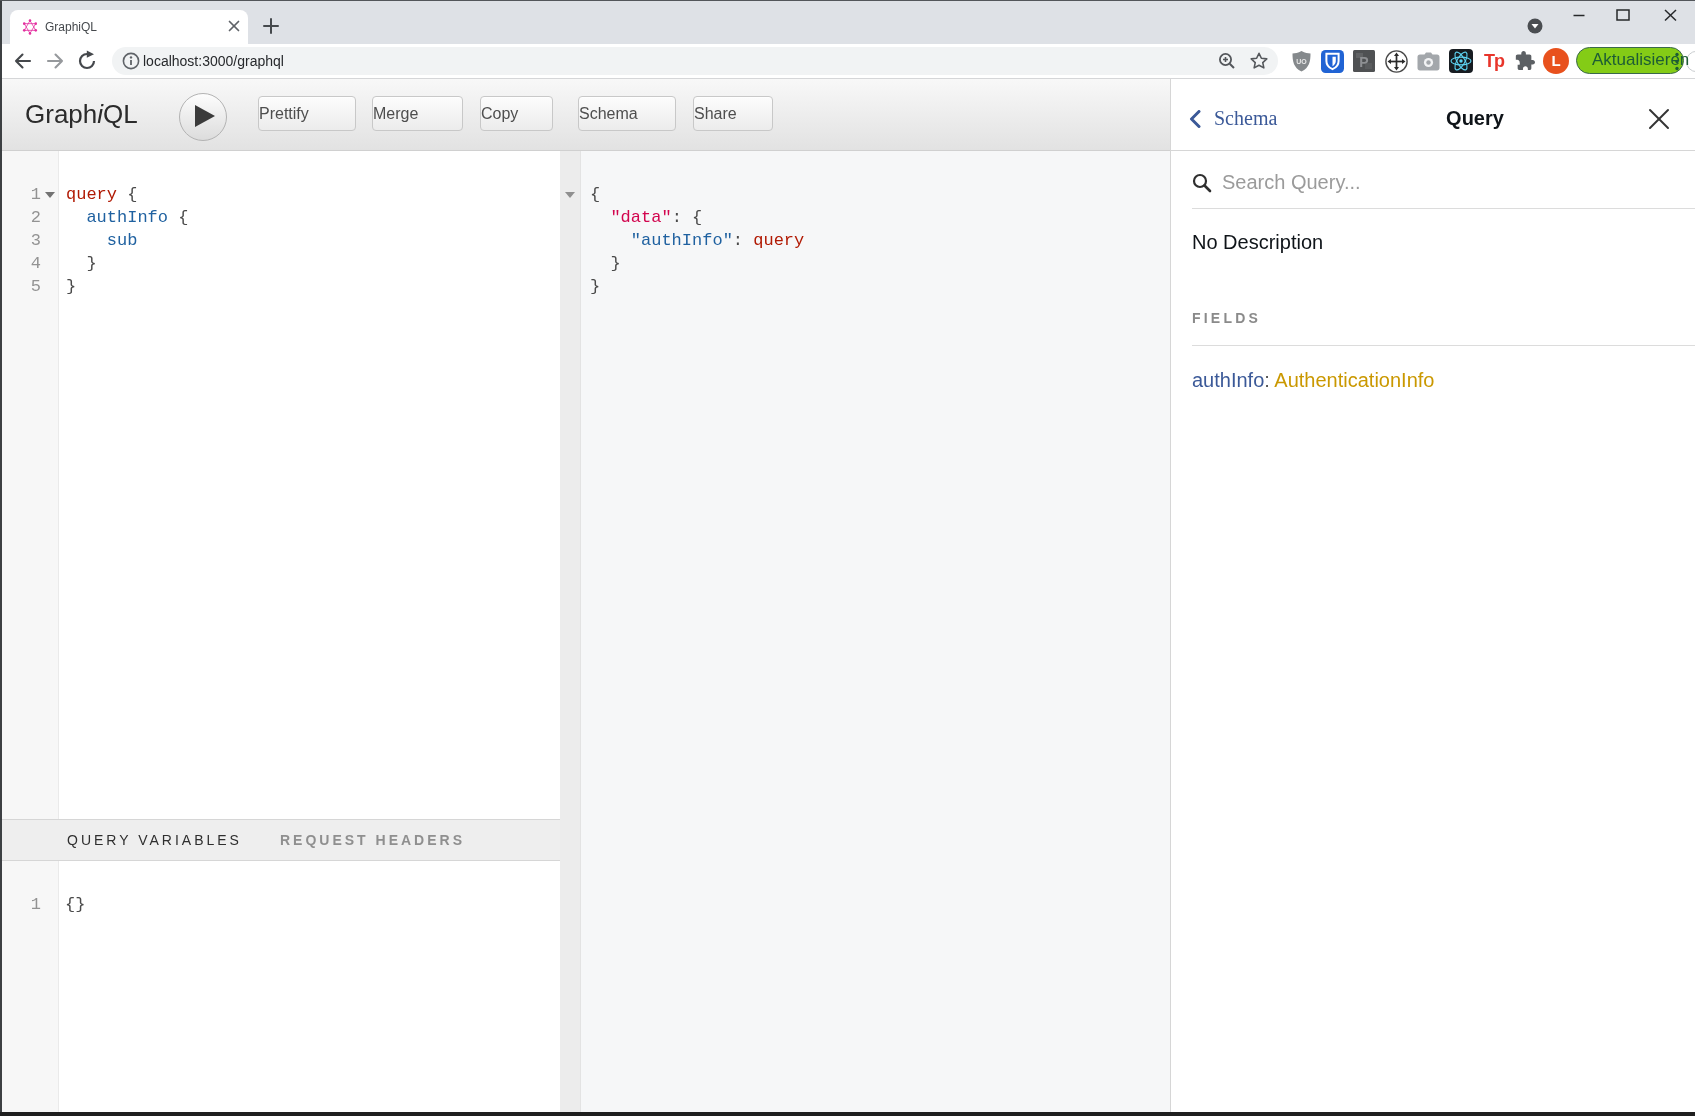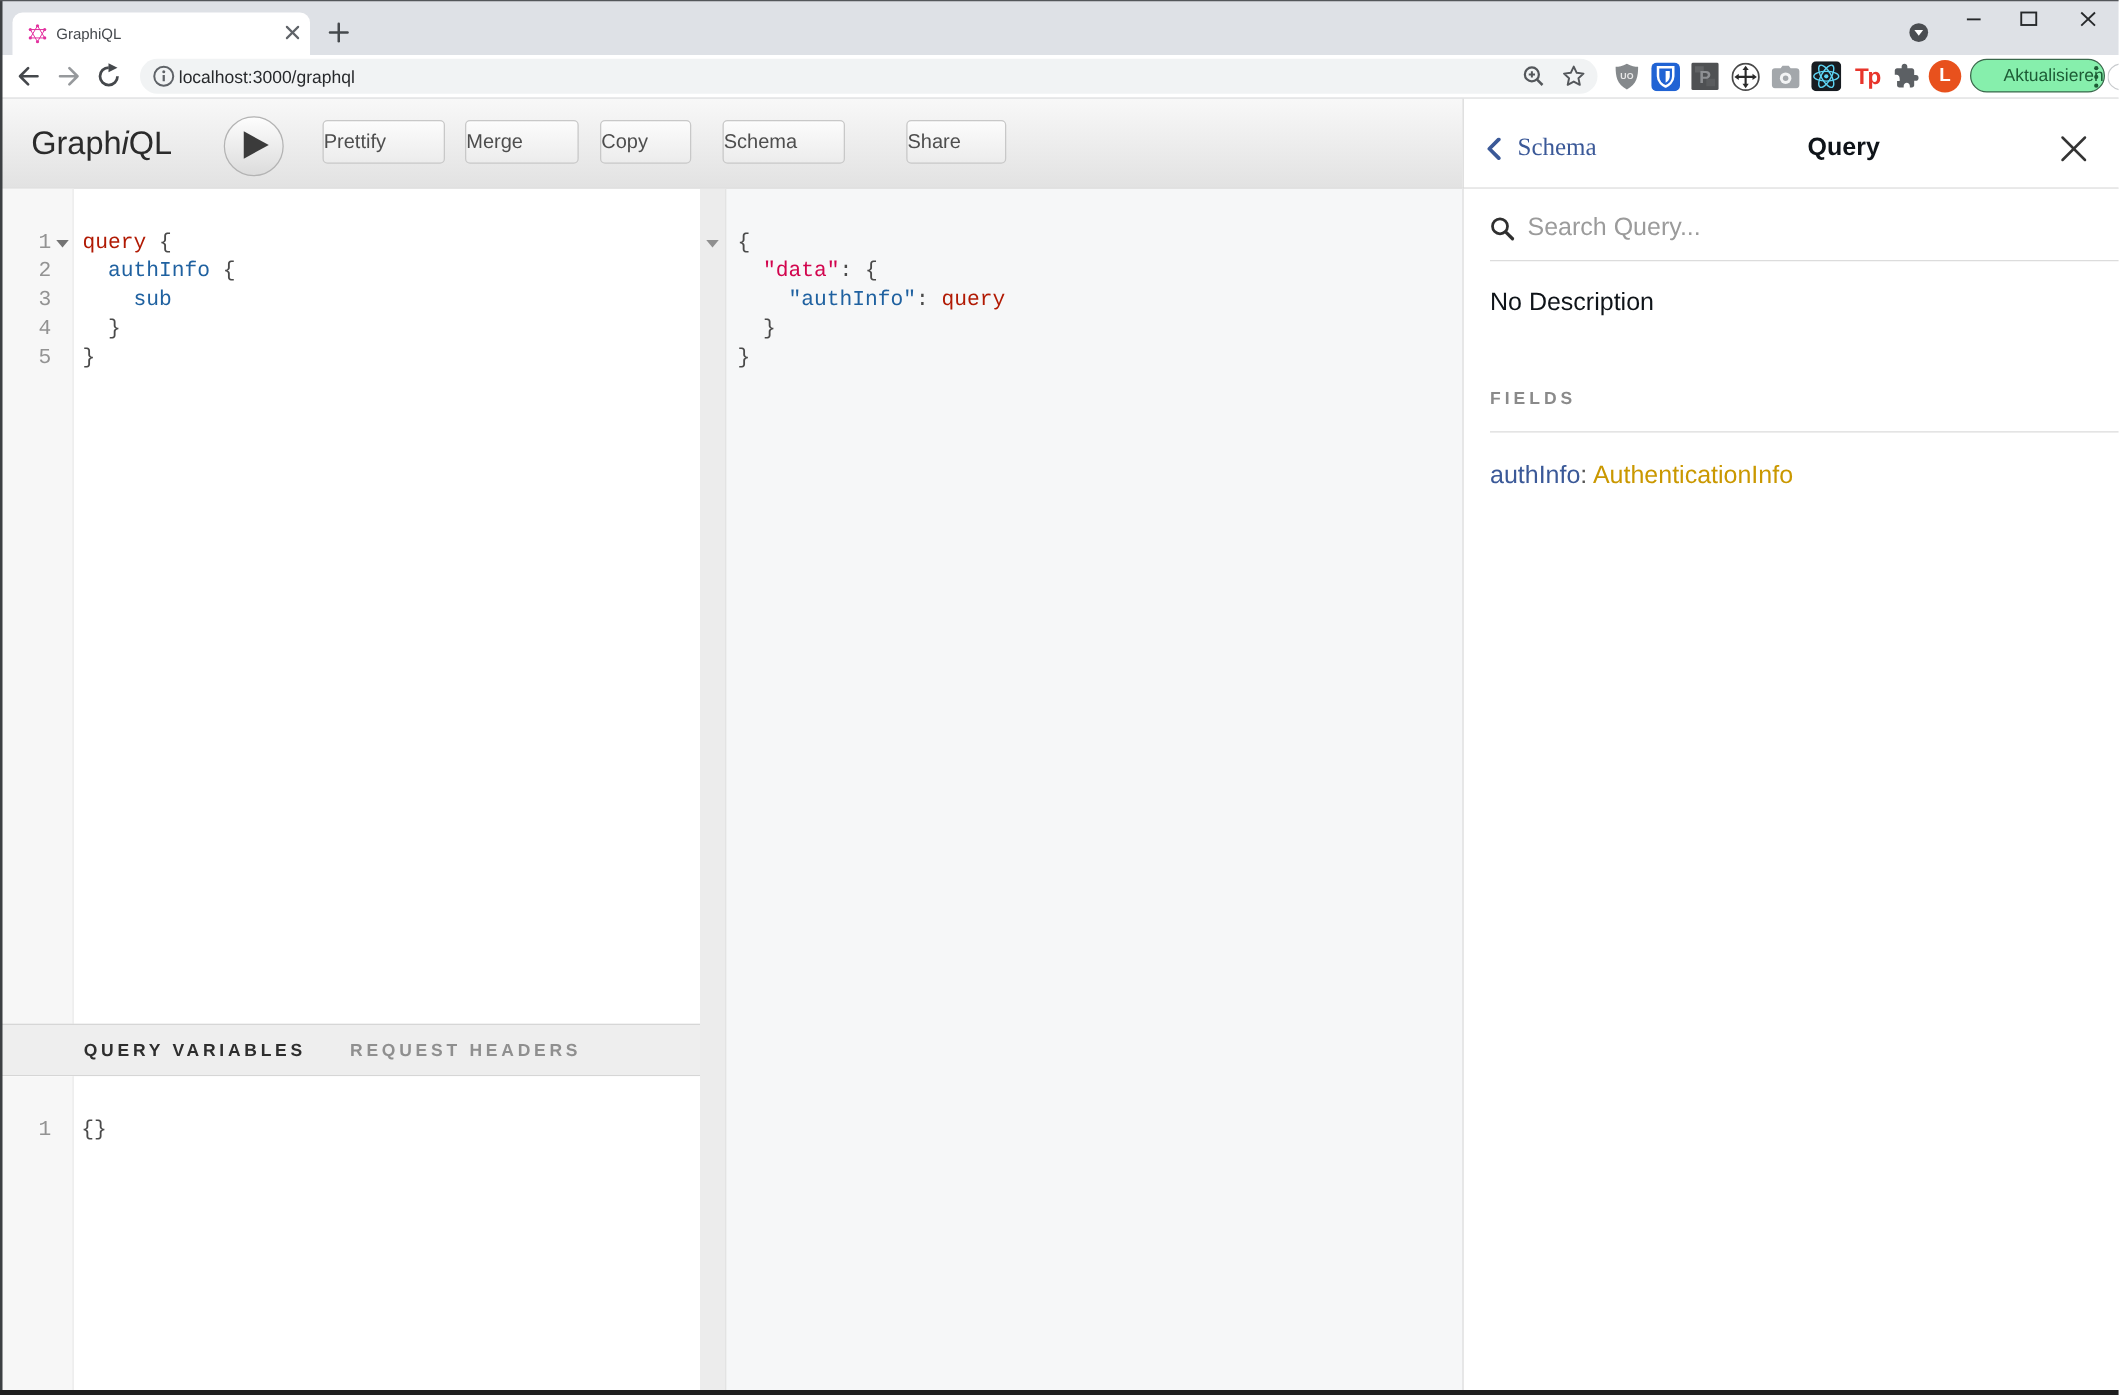--- a/index.html
+++ b/index.html
@@ -7,21 +7,21 @@
   #screen{position:relative;width:1695px;height:1116px;background:#fff;overflow:hidden;}
   .abs{position:absolute;}
   .mono{font-family:"Liberation Mono",monospace;font-size:17px;line-height:23px;white-space:pre;}
   
   #tabstrip{left:0;top:0;width:1695px;height:44px;background:#dee1e6;}
   #tab{left:10px;top:10px;width:238px;height:34px;background:#fff;border-radius:8px 8px 0 0;}
   #tabtitle{left:35px;top:0;height:34px;line-height:34px;font-size:12px;color:#45494d;}
   #toolbar{left:0;top:44px;width:1695px;height:34px;background:#fff;border-bottom:1px solid #d5d6d8;}
   #omnibox{left:112px;top:3px;width:1166px;height:28px;background:#f1f3f4;border-radius:14px;}
   #urltext{left:31px;top:0;height:28px;line-height:28px;font-size:14px;color:#27292c;}
-  #aktbtn{left:1576px;top:3px;width:108px;height:27px;box-sizing:border-box;border:1.5px solid #39684b;border-radius:14px;background:#86efac;color:#1d5c35;font-size:14px;line-height:24px;text-align:right;padding-left:15px;}
+  #aktbtn{left:1576px;top:3px;width:108px;height:27px;box-sizing:border-box;border:1.5px solid #39684b;border-radius:14px;background:#84cc16;color:#1d5c35;font-size:17px;line-height:24px;text-align:right;padding-left:15px;}
   
   #topbar{left:0;top:79px;width:1170px;height:71px;background:linear-gradient(#f8f8f8,#e2e2e2);border-bottom:1px solid #d0d0d0;}
   #logo{left:25px;top:0;height:71px;line-height:71px;font-size:26px;color:#2b2b2b;}
   .tbtn{top:17px;height:33px;border:1px solid #c8c8c8;border-radius:4px;background:linear-gradient(#fcfcfc,#ececec);color:#4e4e4e;font-size:16px;line-height:33px;box-shadow:0 1px 0 rgba(255,255,255,.6) inset;}
   #playbtn{left:179px;top:14px;width:46px;height:46px;border-radius:50%;border:1px solid #b3b3b3;background:linear-gradient(#fdfdfd,#dcdcdc);}
   #playtri{left:15px;top:11px;width:0;height:0;border-left:20px solid #3b3b3b;border-top:11.5px solid transparent;border-bottom:11.5px solid transparent;}
   
   #dochead{left:1170px;top:79px;width:525px;height:72px;background:#fff;border-bottom:1px solid #d6d6d6;border-left:1px solid #d6d6d6;box-sizing:border-box;}
   #docback{left:43px;top:0;height:71px;line-height:79px;font-size:20px;color:#3b5998;font-family:Liberation Serif, serif;}
   #doctitle{left:104px;top:0;width:400px;height:71px;line-height:79px;font-size:20px;font-weight:bold;color:#0f1419;text-align:center;}
@@ -179,21 +179,21 @@
 
   <div class="abs" id="topbar">
     <div class="abs" id="logo">Graph<span style="font-style:italic">i</span>QL</div>
     <div class="abs" id="playbtn">
         <div class="abs" id="playtri"></div>
       </div>
     <div class="abs tbtn" style="left:258px;width:96px;">Prettify</div>
     <div class="abs tbtn" style="left:372px;width:89px;">Merge</div>
     <div class="abs tbtn" style="left:480px;width:71px;">Copy</div>
     <div class="abs tbtn" style="left:578px;width:96px;">Schema</div>
-    <div class="abs tbtn" style="left:693px;width:78px;margin-left:32px;">Share</div>
+    <div class="abs tbtn" style="left:693px;width:78px;">Share</div>
   </div>
 
   <div class="abs" id="dochead">
     <div class="abs" id="doctitle">Query</div>
     <svg class="abs" style="left:18px;top:31px" width="12" height="18" viewBox="0 0 12 18">
       <path d="M10 1.5 L2.5 9 L10 16.5" fill="none" stroke="#3b5998" stroke-width="3" stroke-linecap="round" stroke-linejoin="round"></path>
     </svg>
     <div class="abs" id="docback">Schema</div>
     <svg class="abs" style="left:477px;top:29px" width="24" height="24" viewBox="0 0 24 24">
       <g stroke="#343434" stroke-width="2" stroke-linecap="round">
@@ -213,21 +213,21 @@
       <div class="abs fold" style="left:45px;top:41px;"></div>
     </div>
     <div class="abs mono" style="left:66px;top:32px;color:#4a4a4a;"><span style="color:#b11a04">query</span> {
 <span style="color:#1f61a0">  authInfo</span> {
 <span style="color:#1f61a0">    sub</span>
   }
 }</div>
   </div>
 
   <div class="abs" id="vtitle">
-    <div class="abs" style="left:67px;top:0;height:40px;line-height:40px;font-size:14px;font-weight:bold;letter-spacing:3px;color:#2e2e2e;">QUERY VARIABLES</div>
+    <div class="abs" style="left:67px;top:0;height:40px;line-height:40px;font-size:14px;font-weight:normal;letter-spacing:3px;color:#2e2e2e;">QUERY VARIABLES</div>
     <div class="abs" style="left:280px;top:0;height:40px;line-height:40px;font-size:14px;font-weight:bold;letter-spacing:3px;color:#8f8f8f;">REQUEST HEADERS</div>
   </div>
 
   <div class="abs" id="vpane">
     <div class="abs" id="vgutter">
       <div class="abs lnum" style="top:32px;">1</div>
     </div>
     <div class="abs mono" style="left:65px;top:32px;color:#4a4a4a;">{}</div>
   </div>
 

